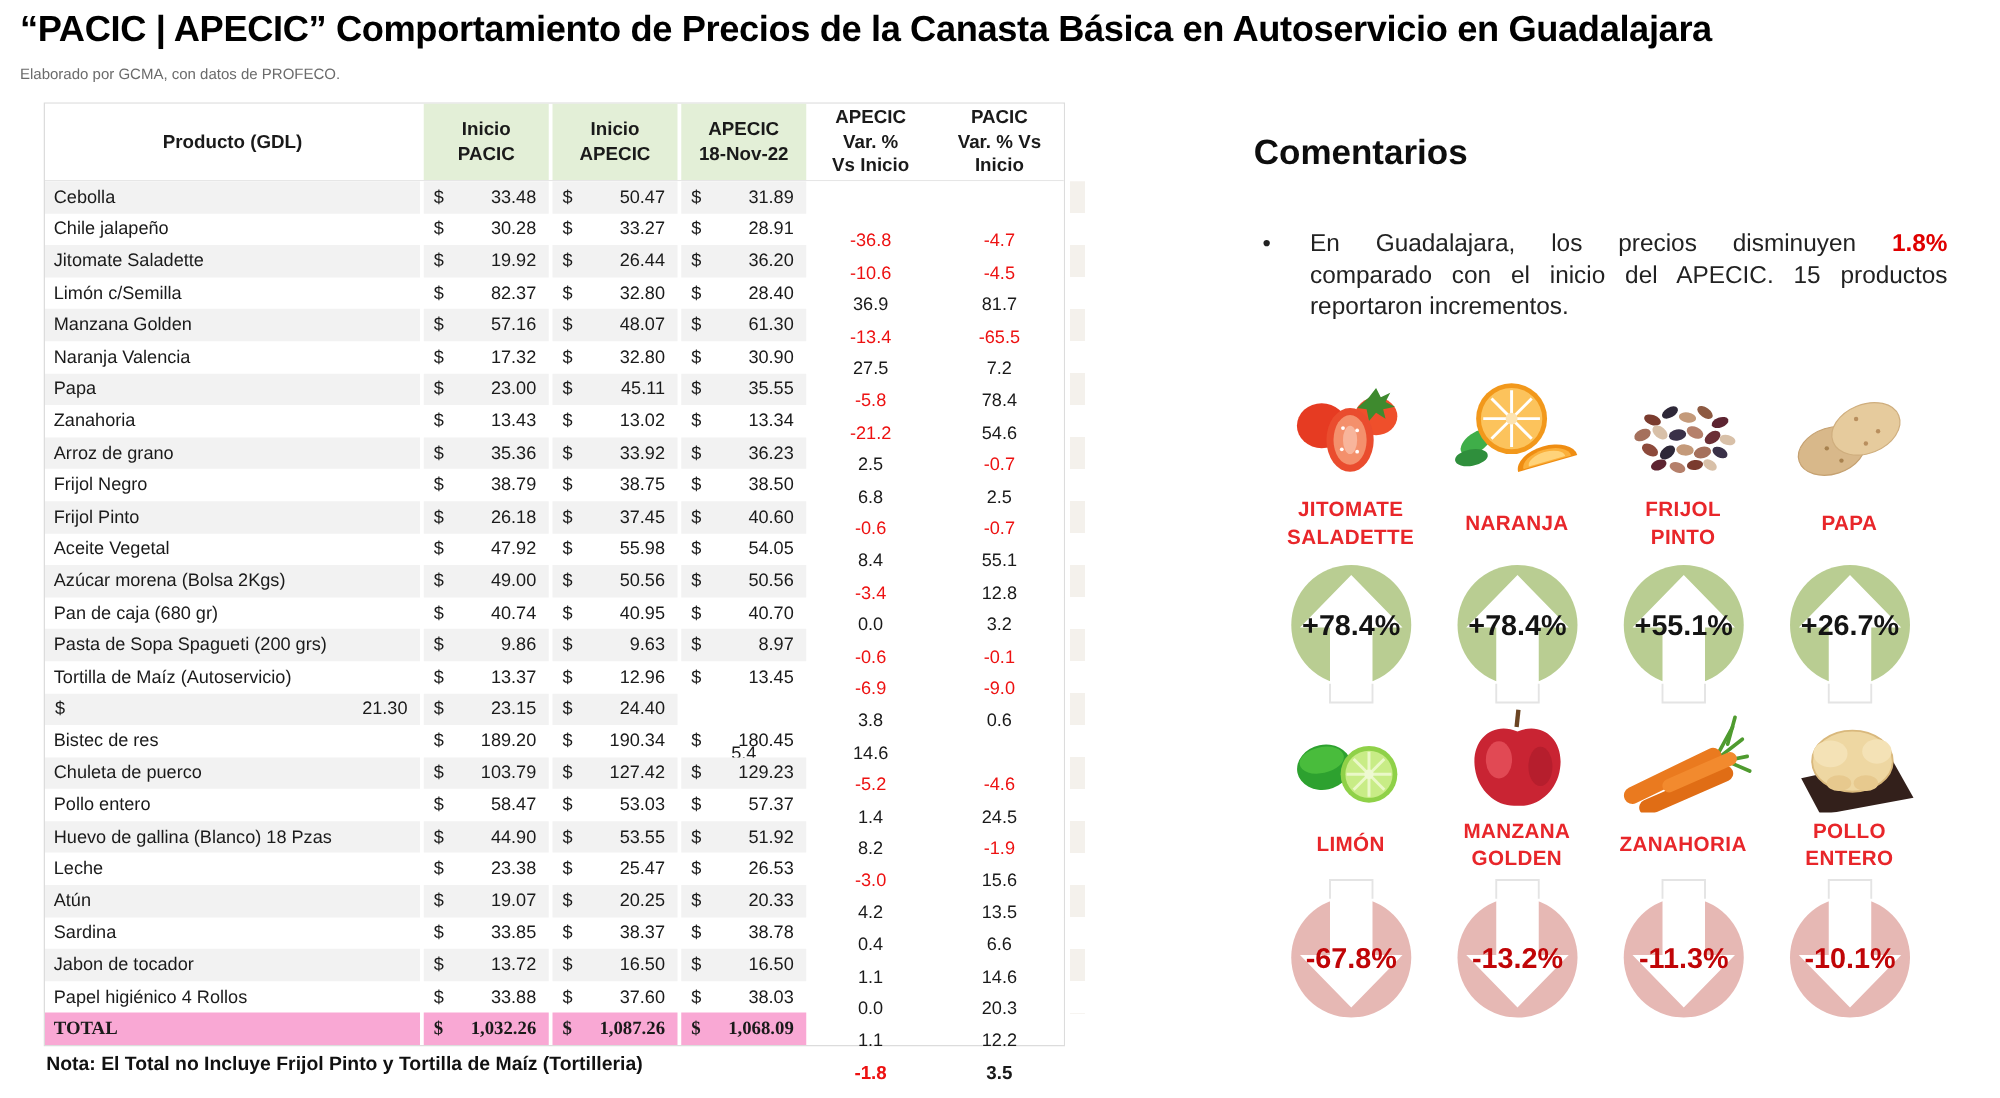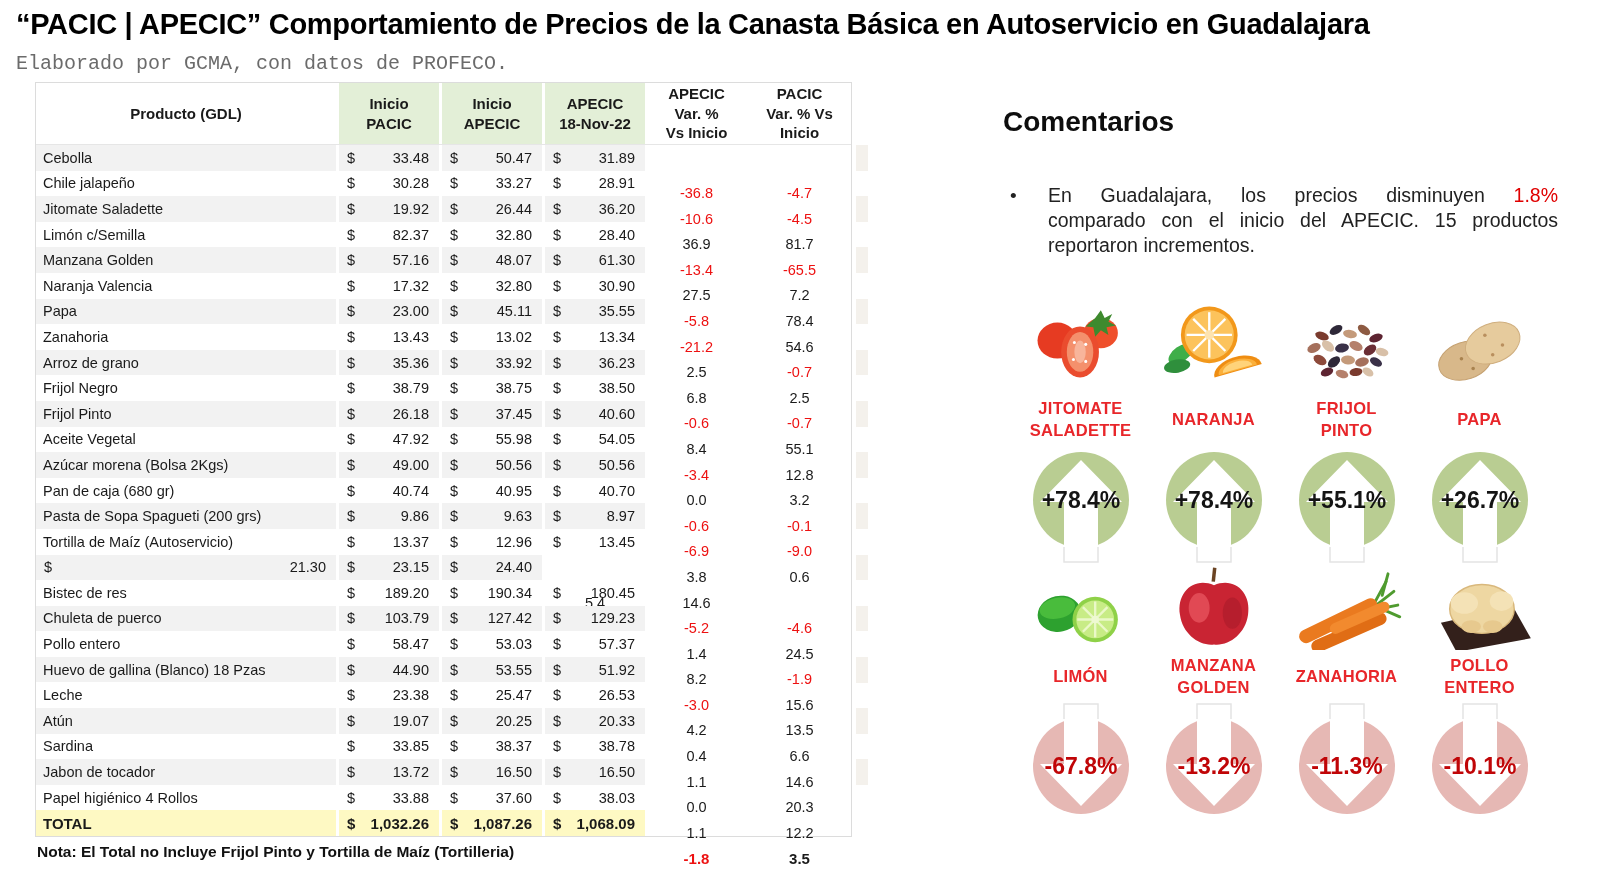--- a/index.html
+++ b/index.html
@@ -3,21 +3,21 @@
 <meta charset="utf-8">
 <style>
   * { margin:0; padding:0; box-sizing:border-box; }
   html,body { background:#fff; }
   body { width:1600px; height:878px; position:relative; overflow:hidden;
          font-family:"Liberation Sans", sans-serif; color:#1a1a1a; }
 
   
   .page-title { position:absolute; left:16px; top:8px; font-size:29px; font-weight:bold;
                 letter-spacing:-0.3px; color:#000; white-space:nowrap; }
-  .page-subtitle { position:absolute; left:16px; top:52px; font-size:20px; color:#6b6b6b;font-family:Liberation Mono, monospace; }
+  .page-subtitle { position:absolute; left:16px; top:52px; font-size:12px; color:#6b6b6b; }
 
   
   .table { position:absolute; left:35px; top:82px; width:817px;
            border:1px solid #dcdcdc; background:#fff; font-size:14.5px; }
   .thead, .tr { display:flex; gap:3px; background:#fff; }
   .thead { height:62px; border-bottom:1px solid #e6e6e6; }
   .th { display:flex; align-items:center; justify-content:center; text-align:center;
         font-weight:bold; font-size:15px; line-height:1.3; white-space:pre-line; }
   .thead > :nth-child(1), .tr > :nth-child(1) { width:300px; }
   .thead > :nth-child(2), .tr > :nth-child(2),
@@ -28,32 +28,32 @@
   .th.green { background:#e3efd7; }
   .tr { height:25.6px; }
   .td { display:flex; align-items:center; }
   .td.product { padding-left:7px; }
   .td.price { justify-content:space-between; padding:0 10px 0 8px;
               font-variant-numeric:tabular-nums; }
   .td.var { justify-content:center;margin-top:48px; }
   .td.var.neg { color:#ed1111; }
   .tbody .tr:nth-child(odd) .shaded { background:#f2f2f2; }
   .tr.total { height:26px; font-weight:bold; font-size:15px; }
-  .tr.total .g { background:#fef9c3; }
+  .tr.total .g { background:#f9a8d4;font-family:Liberation Serif, serif; }
   .table-note { position:absolute; left:37px; top:843px; font-size:15.5px; font-weight:bold; color:#111; }
   .stripe-spacer { position:absolute; left:856px; top:145px; width:12px; height:666px;
      background:repeating-linear-gradient(to bottom, #f4f1ec 0 25.6px, #ffffff 25.6px 51.2px); }
 
   
   .comments-title { position:absolute; left:1003px; top:106px; font-size:28px; font-weight:bold; color:#0d0d0d; }
   .comment { position:absolute; left:1010px; top:183px; width:548px; display:flex; }
   .bullet { width:38px; font-size:19px; line-height:25px; color:#222; }
   .ctext { flex:1; font-size:19.5px; line-height:25px; color:#222; }
   .cline.j { text-align:justify; text-align-last:justify; }
-  .hl { color:#e00000; font-weight:normal; }
+  .hl { color:#e00000; font-weight:bold; }
 
   
   .prow { position:absolute; left:1014px; display:flex; }
   .prow.r1 { top:288px; }
   .prow.r2 { top:561px;align-items:center; }
   .pcell { width:133px; display:flex; flex-direction:column; align-items:center; }
   .pimg { display:flex; align-items:flex-end; justify-content:center; }
   .r1 .pimg { height:100px; }
   .r2 .pimg { height:89px; }
   .plabel { display:flex; align-items:center; justify-content:center; text-align:center;

